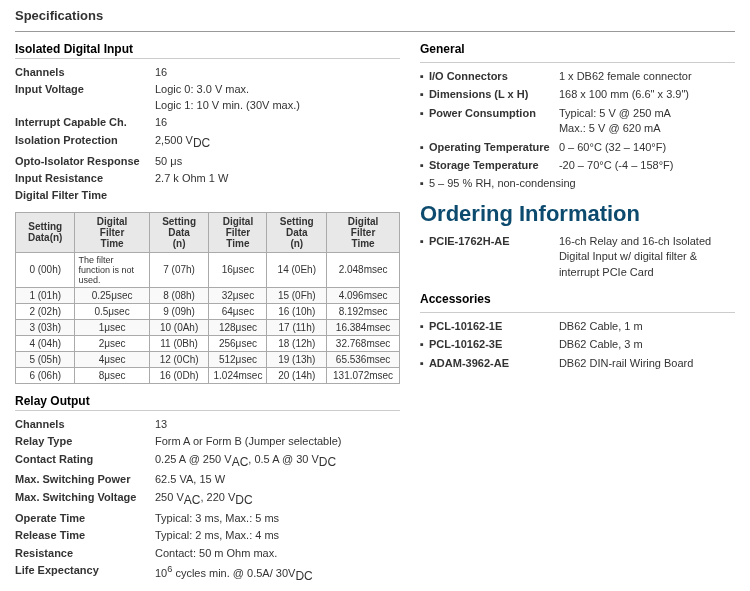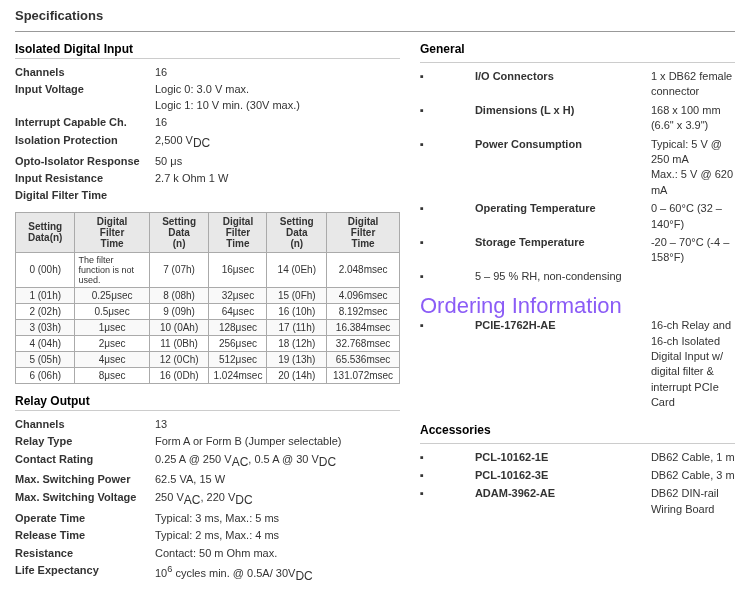--- a/index.html
+++ b/index.html
@@ -82,34 +82,34 @@
     .right-section-title {
       font-size: 12px;
       font-weight: bold;
       color: #000;
       border-bottom: 1px solid #ccc;
       padding-bottom: 6px;
       margin-bottom: 6px;
     }
     .ordering-title {
       font-size: 22px;
-      font-weight: normal;
-      color: #8b5cf6;
+      font-weight: bold;
+      color: #0c4a6e;
+      margin-bottom: 8px;
       margin-top: 10px;
       line-height: 1.1;
     }
     .bullet-list {
       list-style: none;
       padding: 0;
     }
     .bullet-list li {
       display: flex;
       margin-bottom: 3px;
       line-height: 1.4;
-      gap: 46px;
     }
     .bullet-list li::before {
       content: "▪";
       margin-right: 5px;
       flex-shrink: 0;
     }
     .bullet-label {
       font-weight: bold;
       min-width: 130px;
       flex-shrink: 0;

